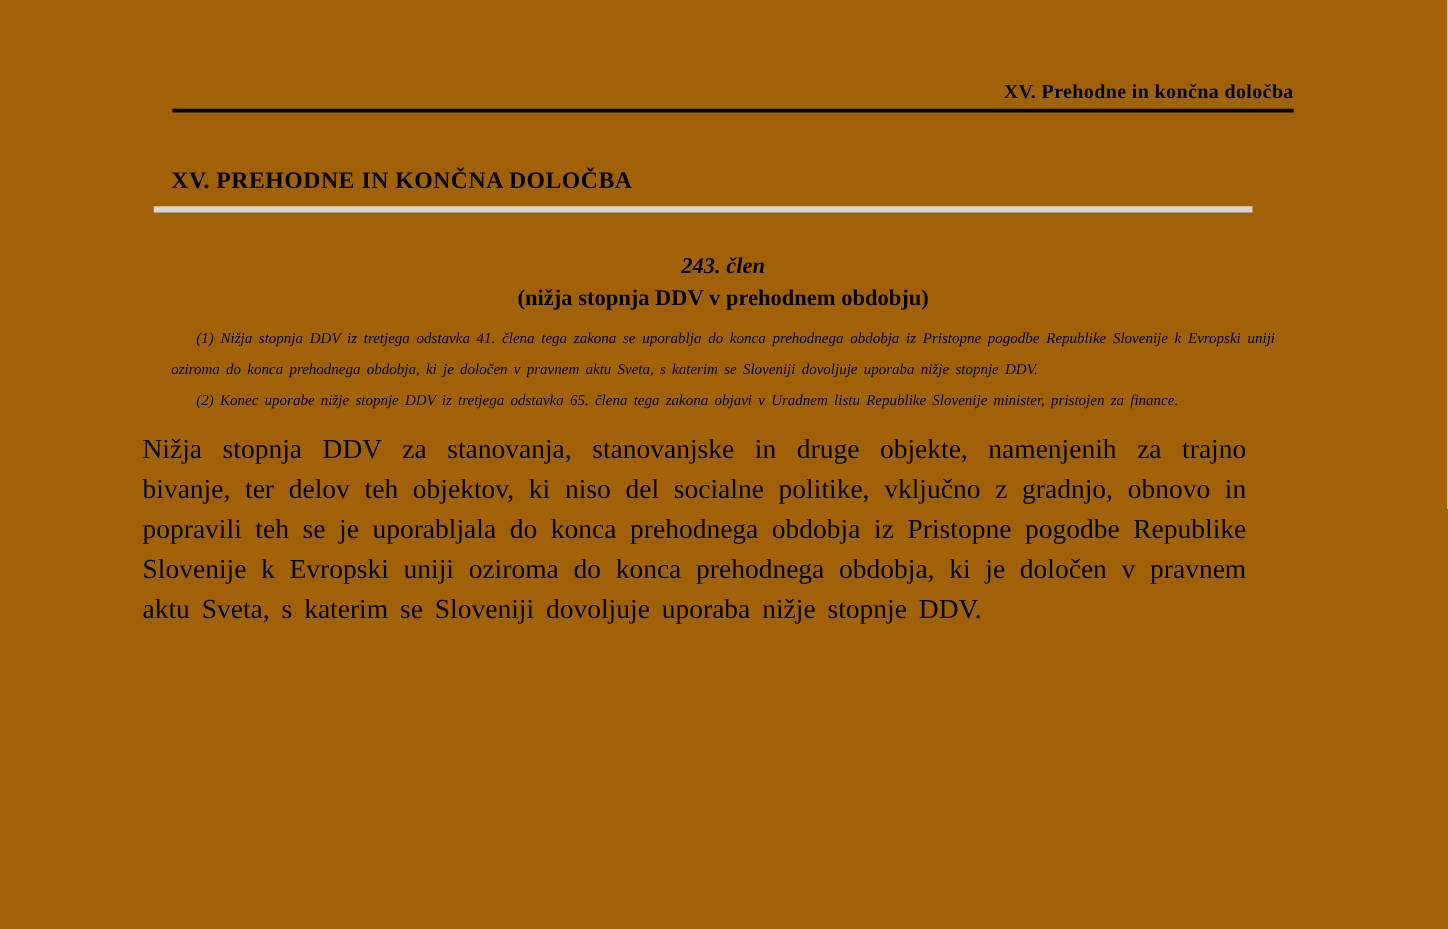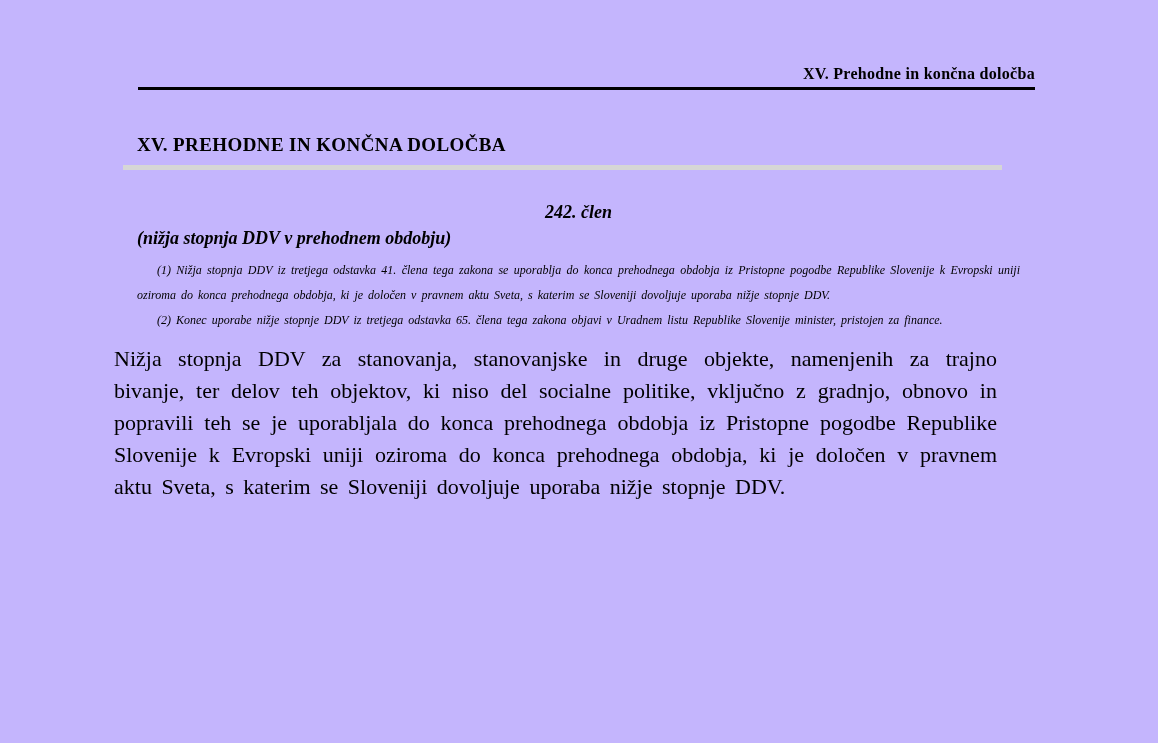--- a/index.html
+++ b/index.html
@@ -5,21 +5,21 @@
   * { margin: 0; padding: 0; box-sizing: border-box; }
   html, body {
     background: #ffffff;
     font-family: "Liberation Serif", "DejaVu Serif", serif;
     color: #000000;
   }
   .page {
     position: relative;
     width: 1158px;
     height: 743px;
-    background: #c4b5fd;
+    background: #a16207;
     overflow: hidden;
   }
   
   .running-header {
     margin: 64px 123px 0 138px;
     width: 897px;
     text-align: right;
     font-size: 16px;
     font-weight: bold;
     letter-spacing: 0.3px;
@@ -53,24 +53,23 @@
     width: 883px;
     text-align: center;
     font-size: 18px;
     font-weight: bold;
     font-style: italic;
     line-height: 25px;
   }
   .article-title {
     margin: 1px 0 0 137px;
     width: 883px;
-    text-align: left;
+    text-align: center;
     font-size: 18px;
     font-weight: bold;
-    font-style: italic;
     line-height: 25px;
   }
   .law-para {
     margin: 7px 0 0 137px;
     width: 883px;
     font-size: 12px;
     font-style: italic;
     line-height: 25px;
     text-align: justify;
     text-indent: 20px;
@@ -102,21 +101,21 @@
 <div class="page">
 
   <div class="running-header">
     <span>XV. Prehodne in končna določba</span>
   </div>
   <div class="header-rule"></div>
 
   <h1 class="section-heading">XV. PREHODNE IN KONČNA DOLOČBA</h1>
   <div class="section-rule"></div>
 
-  <div class="article-number">242. člen</div>
+  <div class="article-number">243. člen</div>
   <div class="article-title">(nižja stopnja DDV v prehodnem obdobju)</div>
 
   <p class="law-para">(1) Nižja stopnja DDV iz tretjega odstavka 41. člena tega zakona se uporablja do konca prehodnega obdobja iz Pristopne pogodbe Republike Slovenije k Evropski uniji oziroma do konca prehodnega obdobja, ki je določen v pravnem aktu Sveta, s katerim se Sloveniji dovoljuje uporaba nižje stopnje DDV.</p>
   <p class="law-para">(2) Konec uporabe nižje stopnje DDV iz tretjega odstavka 65. člena tega zakona objavi v Uradnem listu Republike Slovenije minister, pristojen za finance.</p>
 
 
   <p class="body-para">Nižja stopnja DDV za stanovanja, stanovanjske in druge objekte, namenjenih za trajno bivanje, ter delov teh objektov, ki niso del socialne politike, vključno z gradnjo, obnovo in popravili teh se je uporabljala do konca prehodnega obdobja iz Pristopne pogodbe Republike Slovenije k Evropski uniji oziroma do konca prehodnega obdobja, ki je določen v pravnem aktu Sveta, s katerim se Sloveniji dovoljuje uporaba nižje stopnje DDV.</p>
 
 </div>
 

